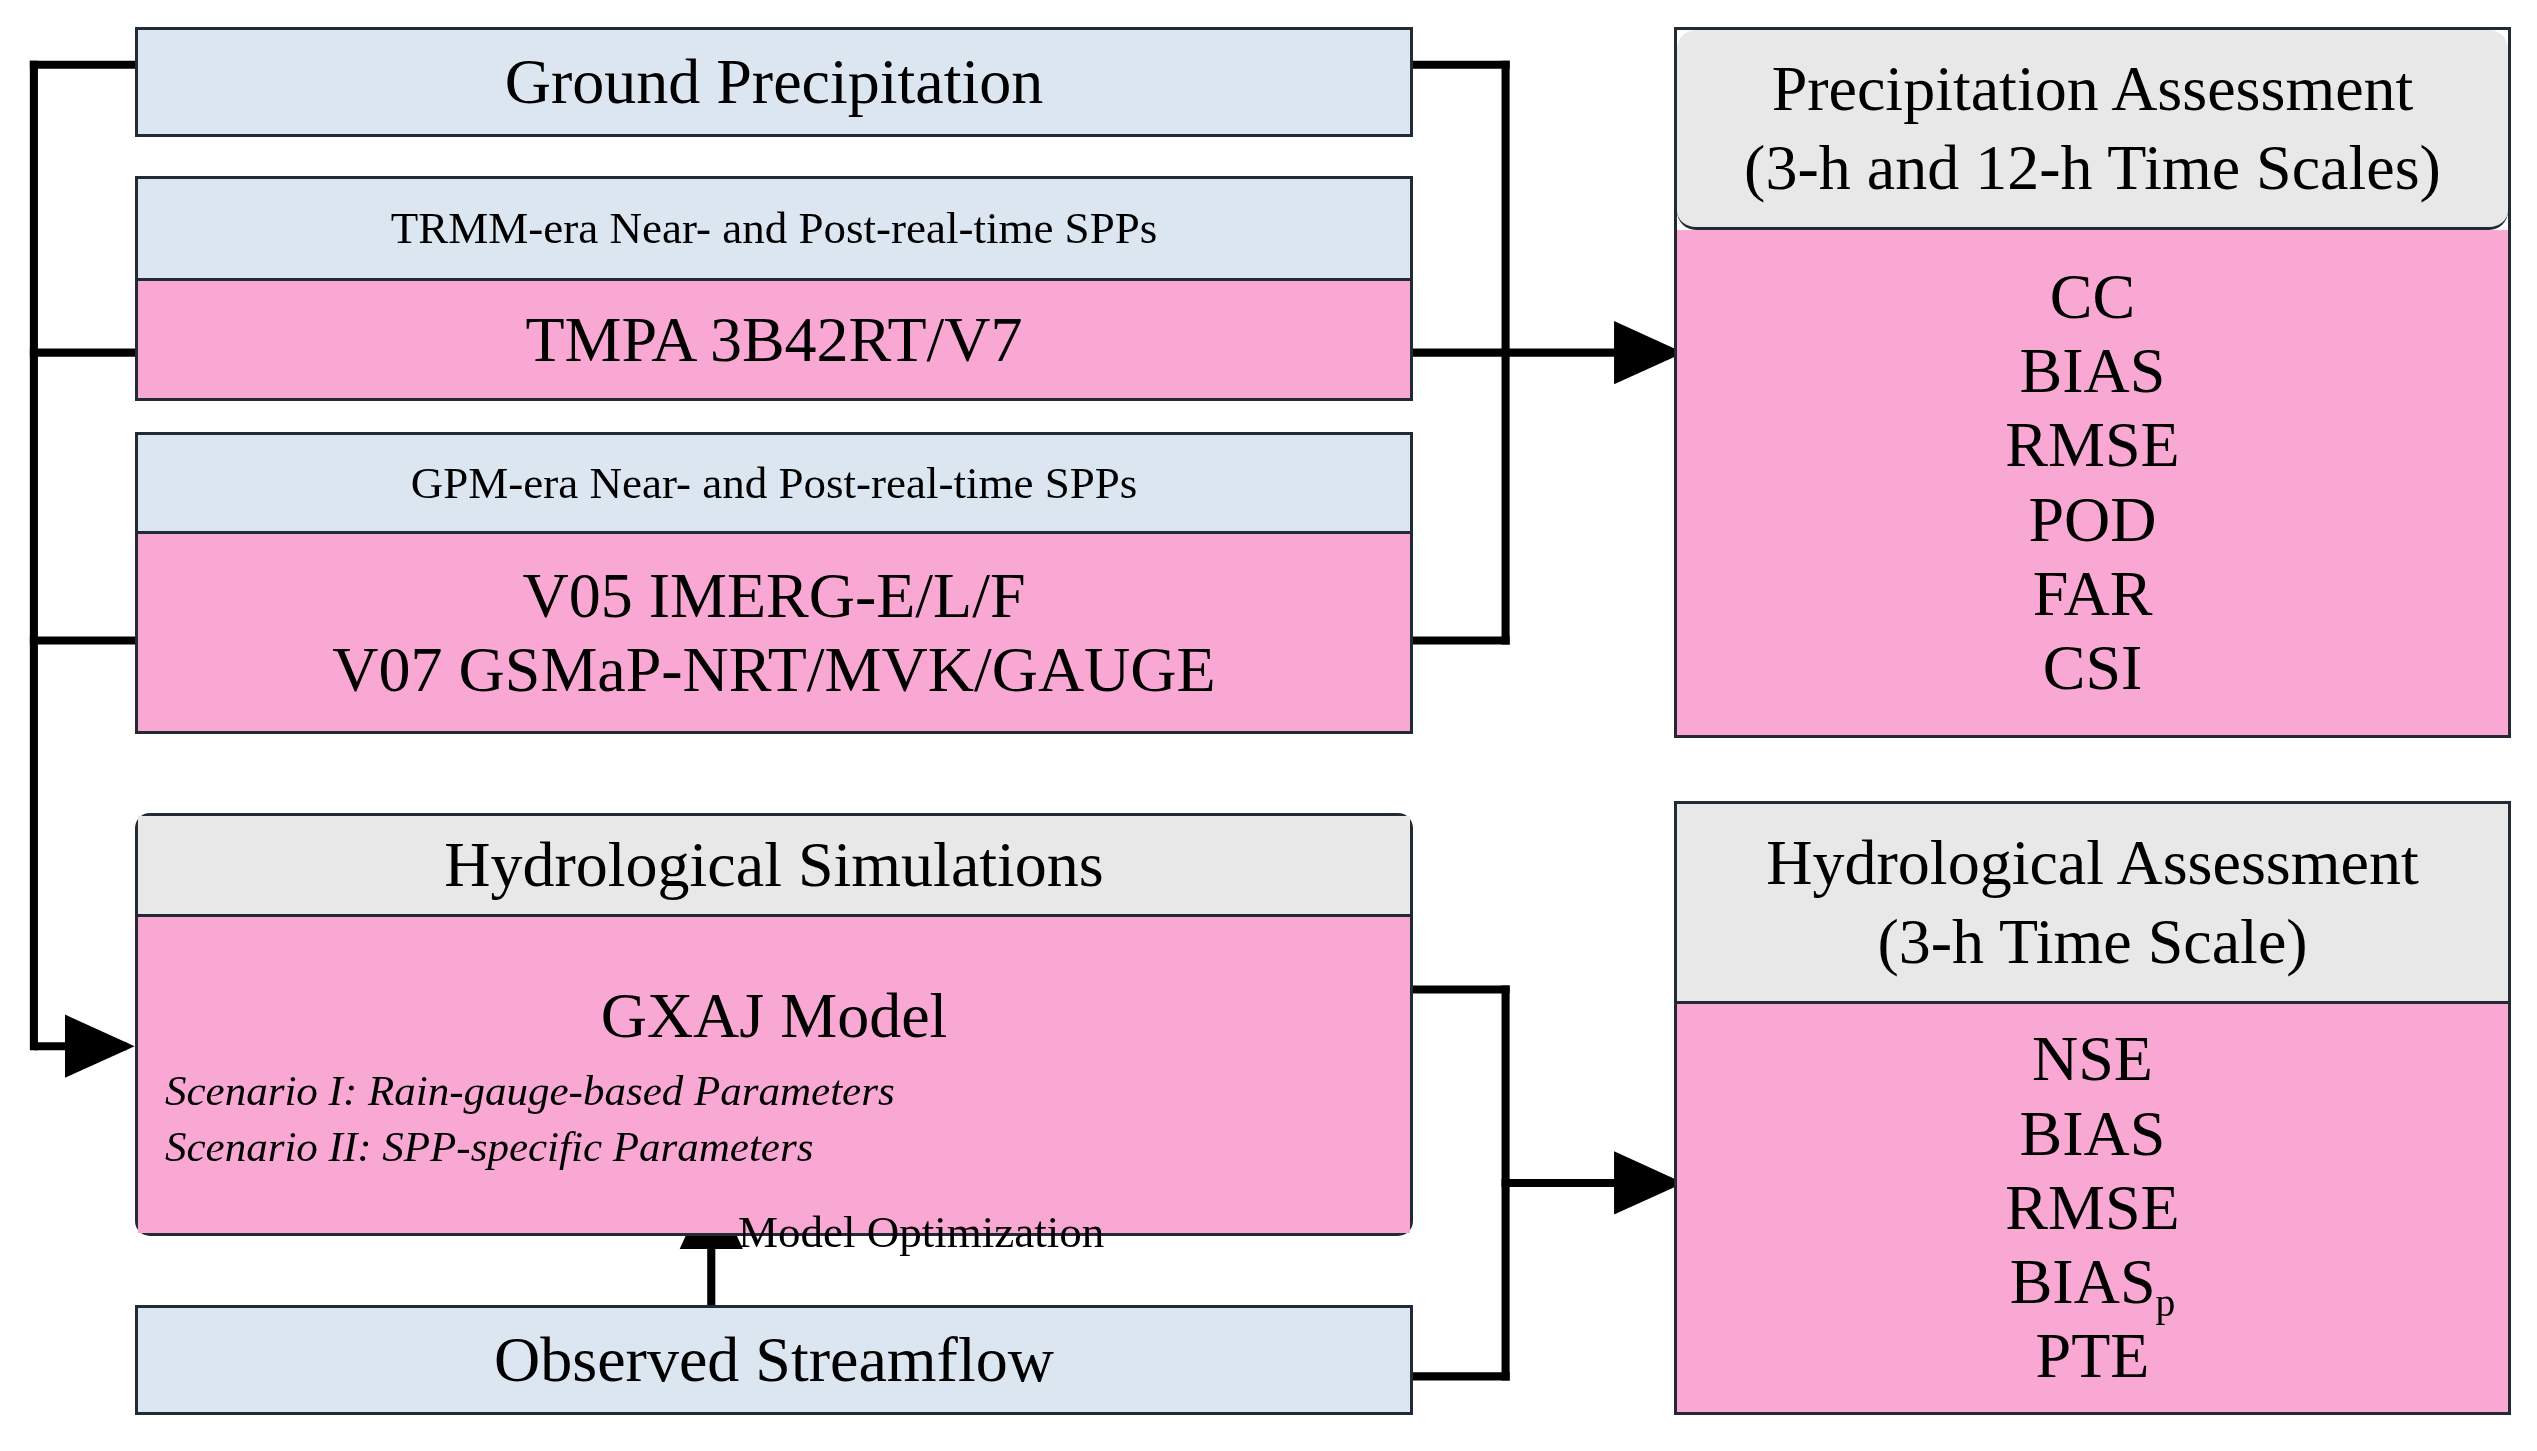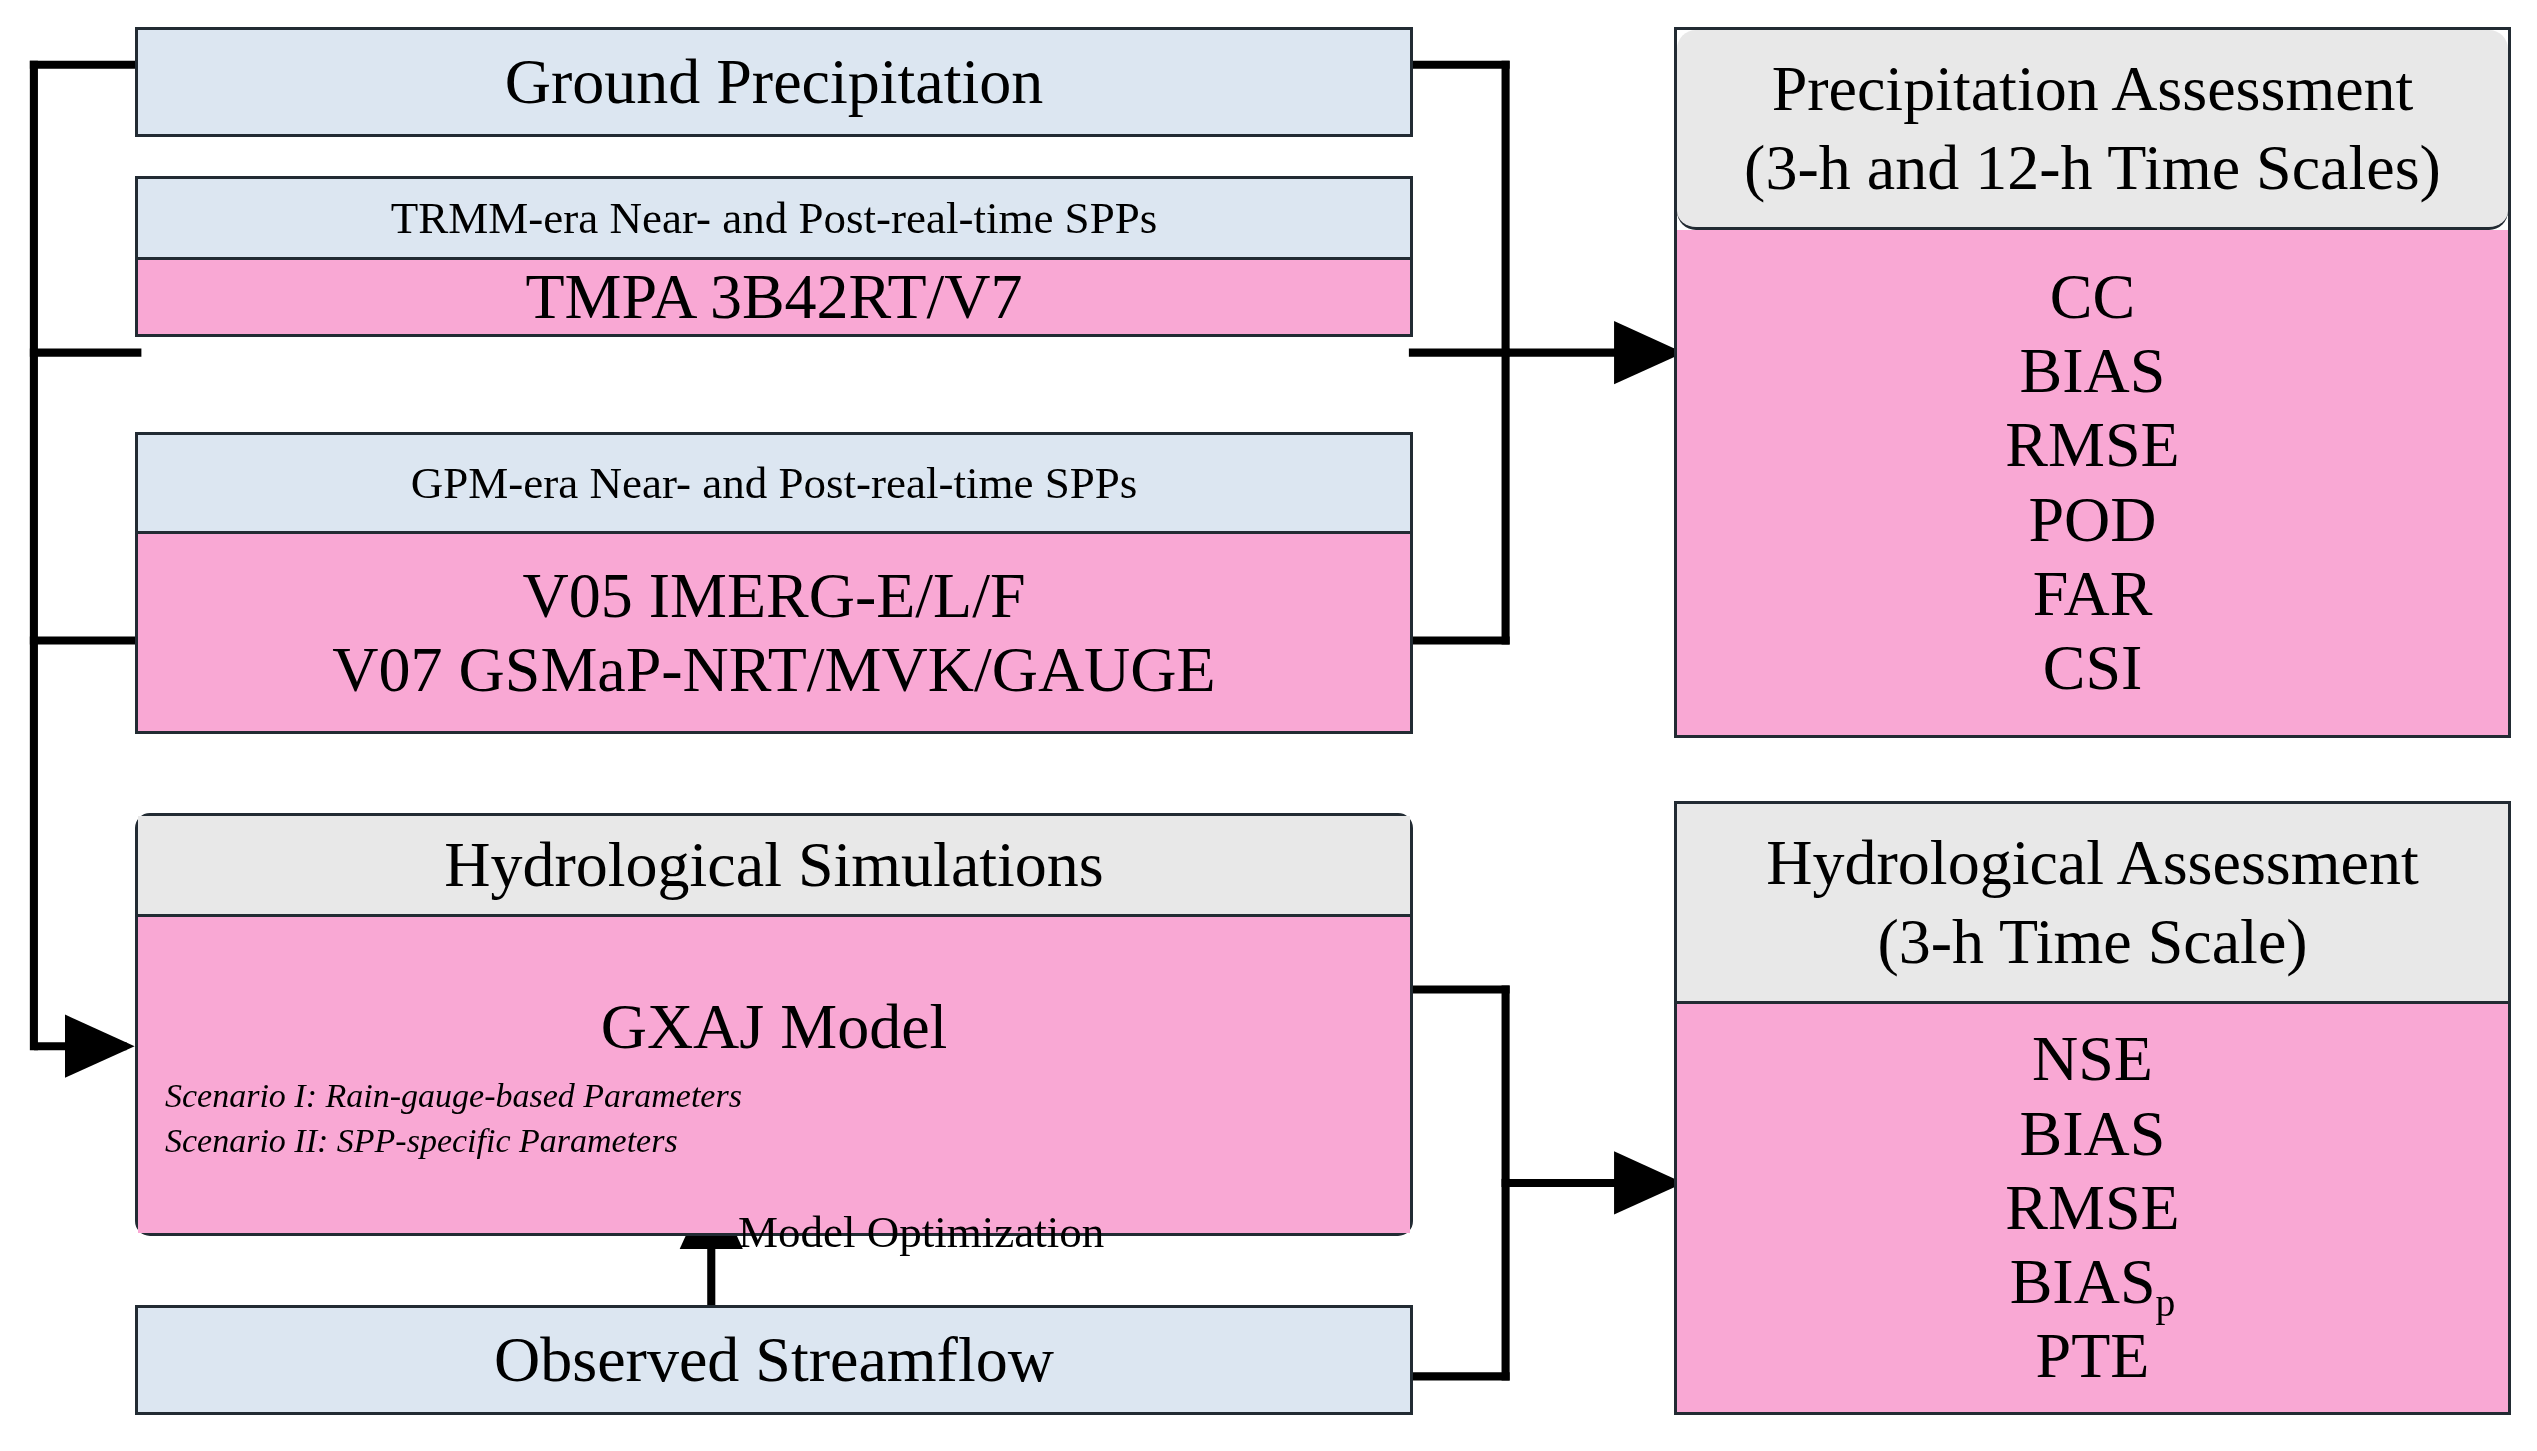--- a/index.html
+++ b/index.html
@@ -47,21 +47,21 @@
     box-sizing: border-box;
     border: 3.6px solid #222b33;
     display: flex;
     align-items: center;
     justify-content: center;
     text-align: center;
   }
 
   .t-54 { font-size: 64px; }
   .t-50 { font-size: 45px; }
-  .t-48 { font-size: 34px; }
+  .t-48 { font-size: 43px; }
   .italic { font-style: italic; }
   .body-lines {
     flex: 1 1 auto;
     display: flex;
     flex-direction: column;
     align-items: center;
     justify-content: center;
     background: #f9a8d4;
     width: 100%;
   }
@@ -143,21 +143,21 @@
 
     <g stroke="#000000" stroke-width="9" fill="none" stroke-linecap="butt">
       <path d="M790,1452 L790,1320" marker-end="url(#arrowhead)"></path>
     </g>
   </svg>
 
   <div class="single-box band-blue t-54" style="left:135px; top:27px; width:1278px; height:110px;">
     <span>Ground Precipitation</span>
   </div>
 
-  <div class="box" style="left:135px; top:176px; width:1278px; height:161px;">
+  <div class="box" style="left:135px; top:176px; width:1278px; height:225px;">
     <div class="band band-blue band-divider t-50" style="height:102px;">TRMM-era  Near- and Post-real-time SPPs</div>
     <div class="body-lines t-54">
       <div class="center-line">TMPA 3B42RT/V7</div>
     </div>
   </div>
 
   <div class="box" style="left:135px; top:432px; width:1278px; height:302px;">
     <div class="band band-blue band-divider t-50" style="height:99px;">GPM-era Near- and Post-real-time SPPs</div>
     <div class="body-lines t-54">
       <div class="center-line">V05 IMERG-E/L/F</div>

